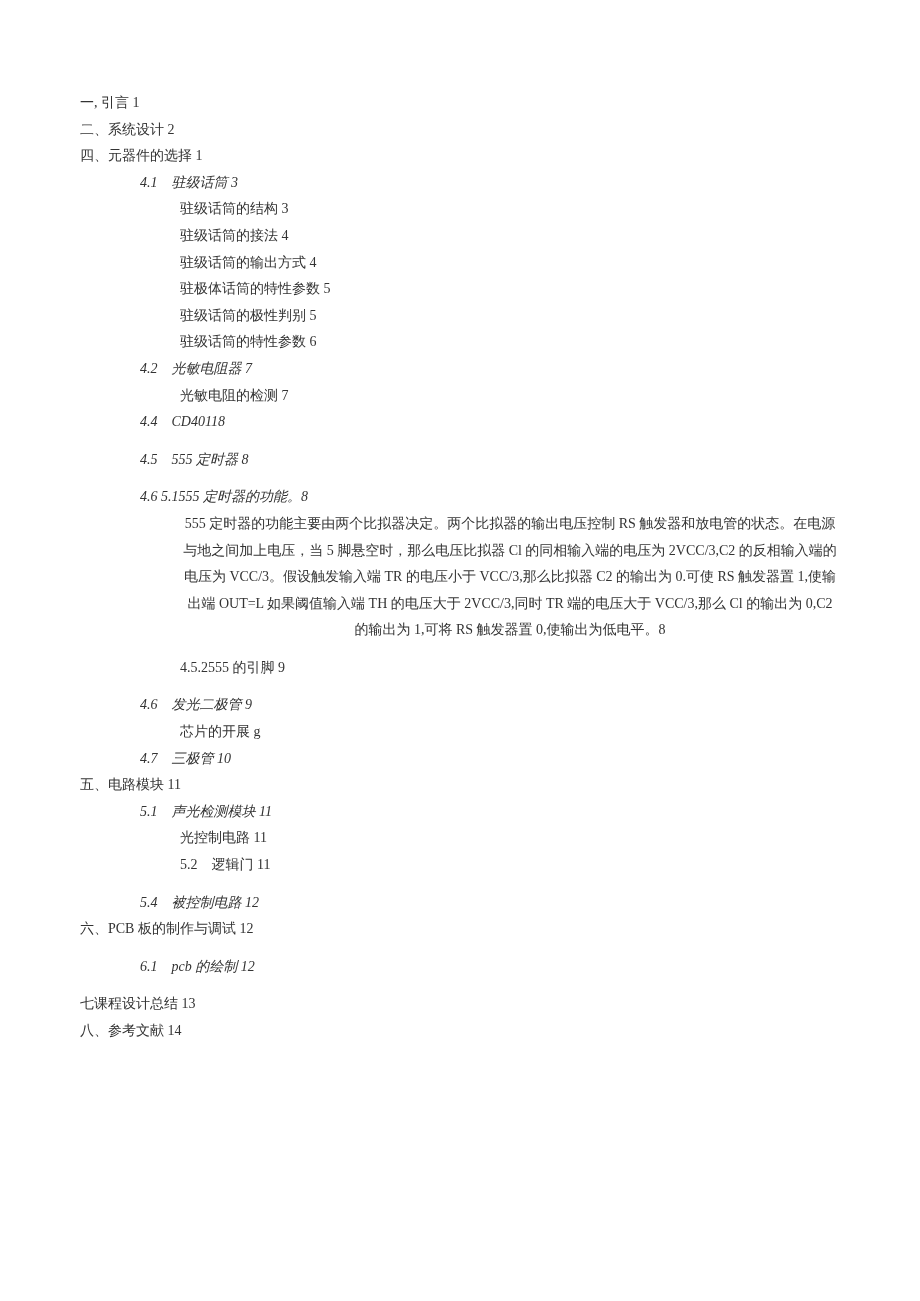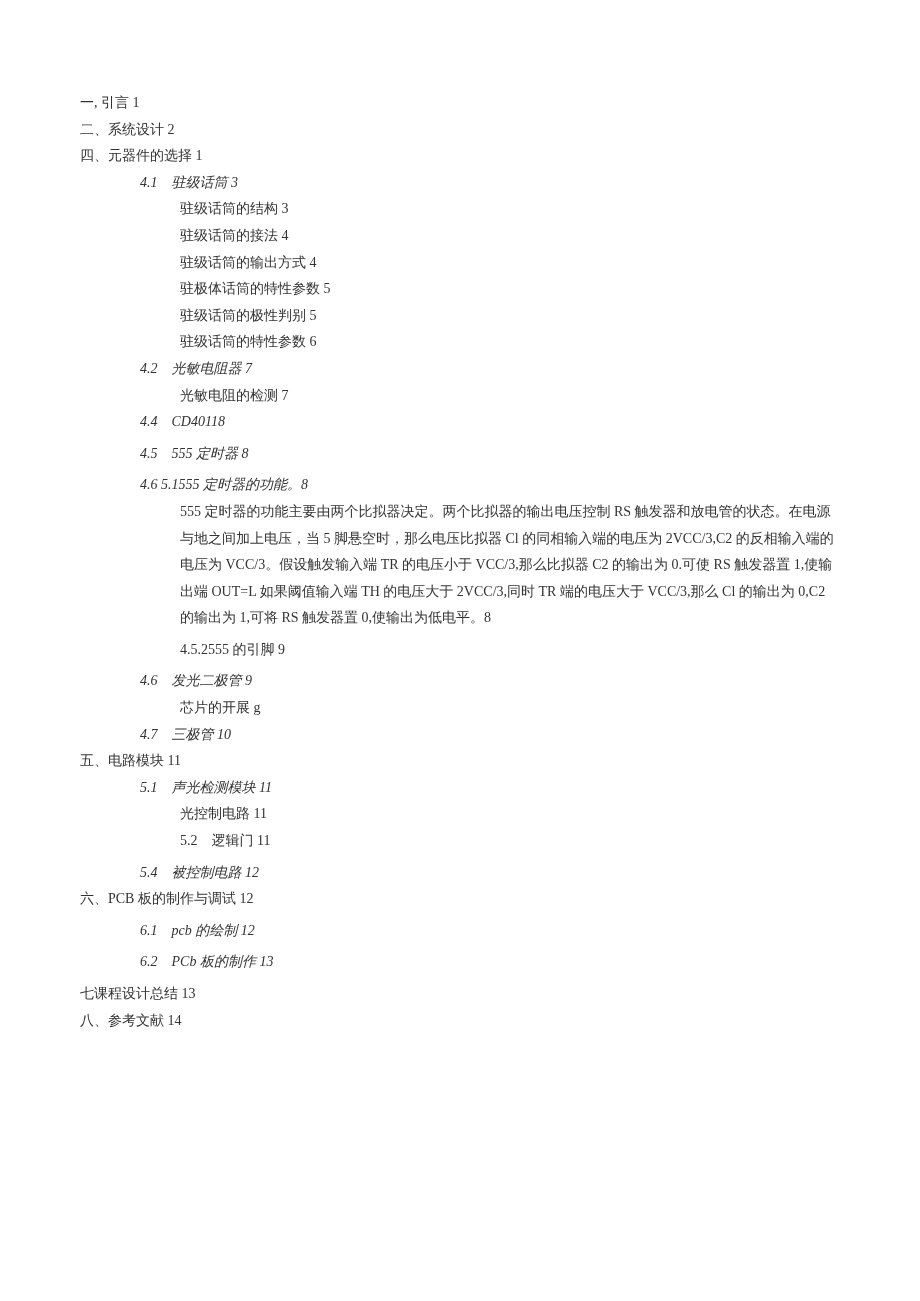--- a/index.html
+++ b/index.html
@@ -25,23 +25,24 @@
     .indent-1 {
       padding-left: 60px;
       font-style: italic;
     }
     .indent-2 {
       padding-left: 100px;
     }
     .para {
       padding-left: 100px;
       line-height: 1.9;
+      text-align: center;
     }
     .gap {
-      margin-top: 5px;
+      margin-top: 11px;
     }
   </style>
 </head>
 <body>
 
 <div id="toc-container">
     <div class="toc-line indent-0">一, 引言 1</div>
     <div class="toc-line indent-0">二、系统设计 2</div>
     <div class="toc-line indent-0">四、元器件的选择 1</div>
     <div class="toc-line indent-1">4.1　驻级话筒 3</div>
@@ -61,16 +62,15 @@
     <div class="toc-line indent-1 gap">4.6　发光二极管 9</div>
     <div class="toc-line indent-2">芯片的开展 g</div>
     <div class="toc-line indent-1">4.7　三极管 10</div>
     <div class="toc-line indent-0">五、电路模块 11</div>
     <div class="toc-line indent-1">5.1　声光检测模块 11</div>
     <div class="toc-line indent-2">光控制电路 11</div>
     <div class="toc-line indent-2">5.2　逻辑门 11</div>
     <div class="toc-line indent-1 gap">5.4　被控制电路 12</div>
     <div class="toc-line indent-0">六、PCB 板的制作与调试 12</div>
     <div class="toc-line indent-1 gap">6.1　pcb 的绘制 12</div>
-    <div class="toc-line indent-1 gap">6.2　PCb 板的制作 13</div>
     <div class="toc-line indent-0 gap">七课程设计总结 13</div>
     <div class="toc-line indent-0">八、参考文献 14</div>
   </div>
 
 </body></html>

